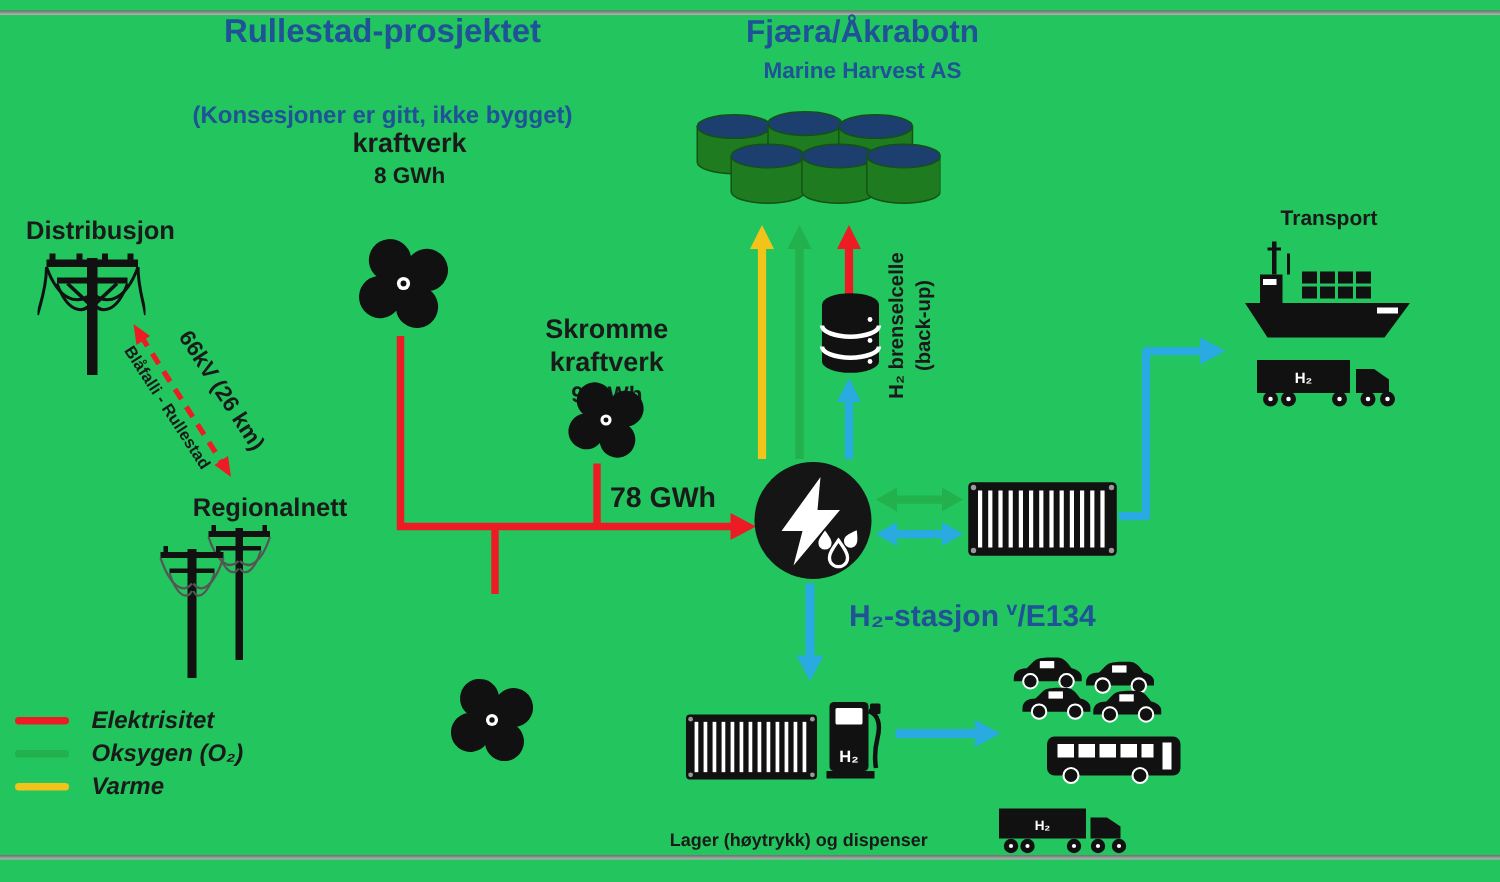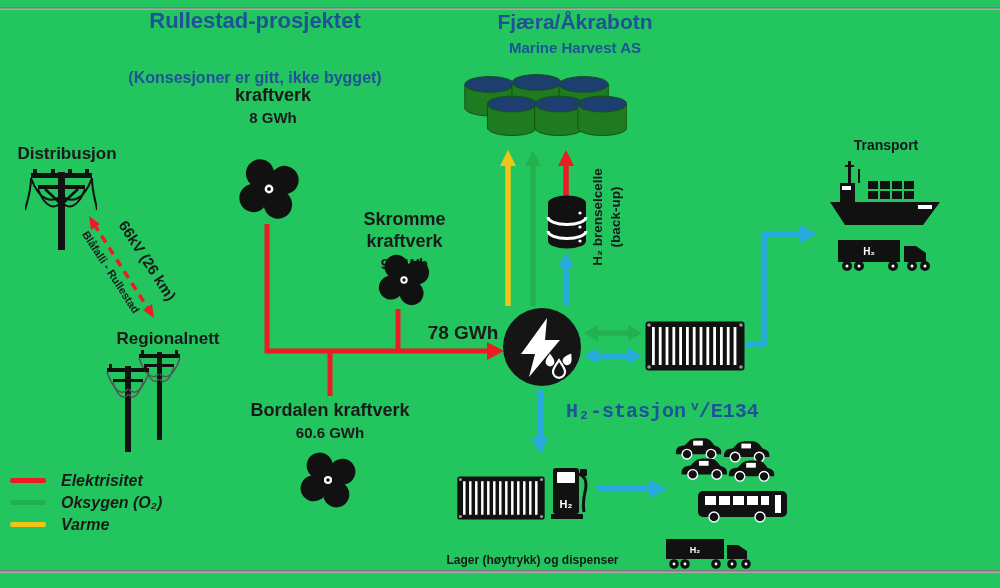--- a/index.html
+++ b/index.html
@@ -12,21 +12,21 @@
   .blue{color:#1f5296;}
   .hr{position:absolute;left:0;right:0;background:#8d8d8d;}
   .hr.top{top:7px;height:3px;background:linear-gradient(#6f6f6f,#b5b5b5);}
   .hr.bottom{top:570px;height:3px;background:linear-gradient(#6f6f6f,#b5b5b5);}
   .overlay{position:absolute;left:0;top:0;width:1000px;height:588px;}
   .rot57{transform:rotate(57deg);}
   .plant-name{font-size:18px;line-height:1.22;font-weight:600;}
   .plant-output{font-size:15px;font-weight:700;margin-top:2px;}
   .vlabel{display:flex;flex-direction:column;justify-content:center;align-items:center;
           transform:rotate(-90deg);font-size:13.5px;font-weight:600;line-height:1.3;}
-  .station-title{font-size:20px;font-weight:700;color:#1f5296;white-space:nowrap;font-family:Liberation Mono, monospace;}
+  .station-title{font-size:20px;font-weight:700;color:#1f5296;white-space:nowrap;}
   .station-title .sup{font-size:13px;position:relative;top:-7px;margin-left:5px;}
   .legend{display:flex;flex-direction:column;gap:1px;}
   .legend-row{display:flex;align-items:center;height:21px;font-style:italic;}
   .legend-swatch{width:36px;height:4.5px;border-radius:3px;background:#999;}
   .legend-label{margin-left:15px;font-size:16px;font-weight:700;}
 </style>
 </head>
 <body>
 
 <div class="stage">
@@ -122,21 +122,21 @@
         <path d="M60,23 C53,42 43,44 37,36"></path>
         <path d="M6,12 C6,26 2,36 0,44"></path>
         <path d="M67,12 C67,26 71,36 72,44"></path>
       </g>
     </svg>
   </div>
 
   <div class="abs ctr b rot57" style="left:75px;top:252px;width:145px;font-size:15px;">66kV (26 km)</div>
   <div class="abs ctr b rot57" style="left:38px;top:266px;width:146px;font-size:11px;">Blåfalli - Rullestad</div>
 
-  <div class="abs ctr b" style="left:108px;top:329px;width:120px;font-size:17px;">Regionalnett</div>
+  <div class="abs ctr b" style="left:120px;top:329px;width:120px;font-size:17px;">Regionalnett</div>
 
   <div class="abs" style="left:105px;top:348px;">
     <svg width="85" height="105" viewBox="0 0 85 105">
 
       <g>
         <rect x="52" y="4" width="5" height="88" fill="#111"></rect>
         <rect x="34" y="6" width="41" height="4" fill="#111"></rect>
         <rect x="40" y="16" width="29" height="3" fill="#111"></rect>
         <rect x="36" y="2" width="3" height="4" fill="#111"></rect>
           <rect x="70" y="2" width="3" height="4" fill="#111"></rect>
@@ -194,39 +194,35 @@
           <circle cx="53" cy="27" r="14.5"></circle>
         <circle cx="53" cy="53" r="14.5"></circle>
           <circle cx="27" cy="53" r="14.5"></circle>
         <circle cx="40" cy="40" r="11"></circle>
       </g>
       <circle cx="40" cy="40" r="4.5" fill="#fff"></circle>
         <circle cx="40" cy="40" r="2" fill="#111"></circle>
     </svg>
   </div>
 
-  <div class="abs ctr" style="left:240px;top:400px;width:180px;">
-    <div class="plant-name">Bordalen kraftverk</div>
-    <div class="plant-output">60.6 GWh</div>
-  </div>
   <div class="abs" style="left:292px;top:444px;">
     <svg width="72" height="72" viewBox="0 0 80 80">
       <g transform="rotate(15 40 40)" fill="#111">
         <circle cx="27" cy="27" r="14.5"></circle>
           <circle cx="53" cy="27" r="14.5"></circle>
         <circle cx="53" cy="53" r="14.5"></circle>
           <circle cx="27" cy="53" r="14.5"></circle>
         <circle cx="40" cy="40" r="11"></circle>
       </g>
       <circle cx="40" cy="40" r="4.5" fill="#fff"></circle>
         <circle cx="40" cy="40" r="2" fill="#111"></circle>
     </svg>
   </div>
 
-  <div class="abs ctr b" style="left:423px;top:322px;width:80px;font-size:19px;">78 GWh</div>
+  <div class="abs ctr b" style="left:402px;top:322px;width:80px;font-size:19px;">78 GWh</div>
 
   <div class="abs" style="left:455px;top:70px;">
     <svg width="172" height="74" viewBox="0 0 175 74">
       <g stroke="#145214" stroke-width="1">
         <g transform="translate(10,6)">
           <path d="M0,8 v24 a25,8 0 0 0 50,0 v-24 z" fill="#1E7B1F"></path>
             <ellipse cx="25" cy="8" rx="25" ry="8" fill="#1C3F70"></ellipse>
         </g>
         <g transform="translate(58,4)">
           <path d="M0,8 v24 a25,8 0 0 0 50,0 v-24 z" fill="#1E7B1F"></path>

